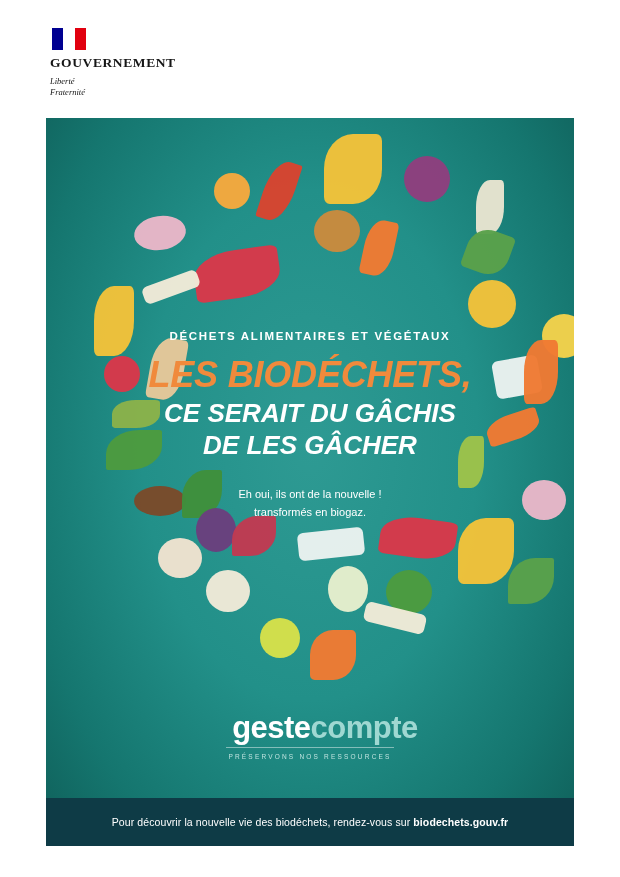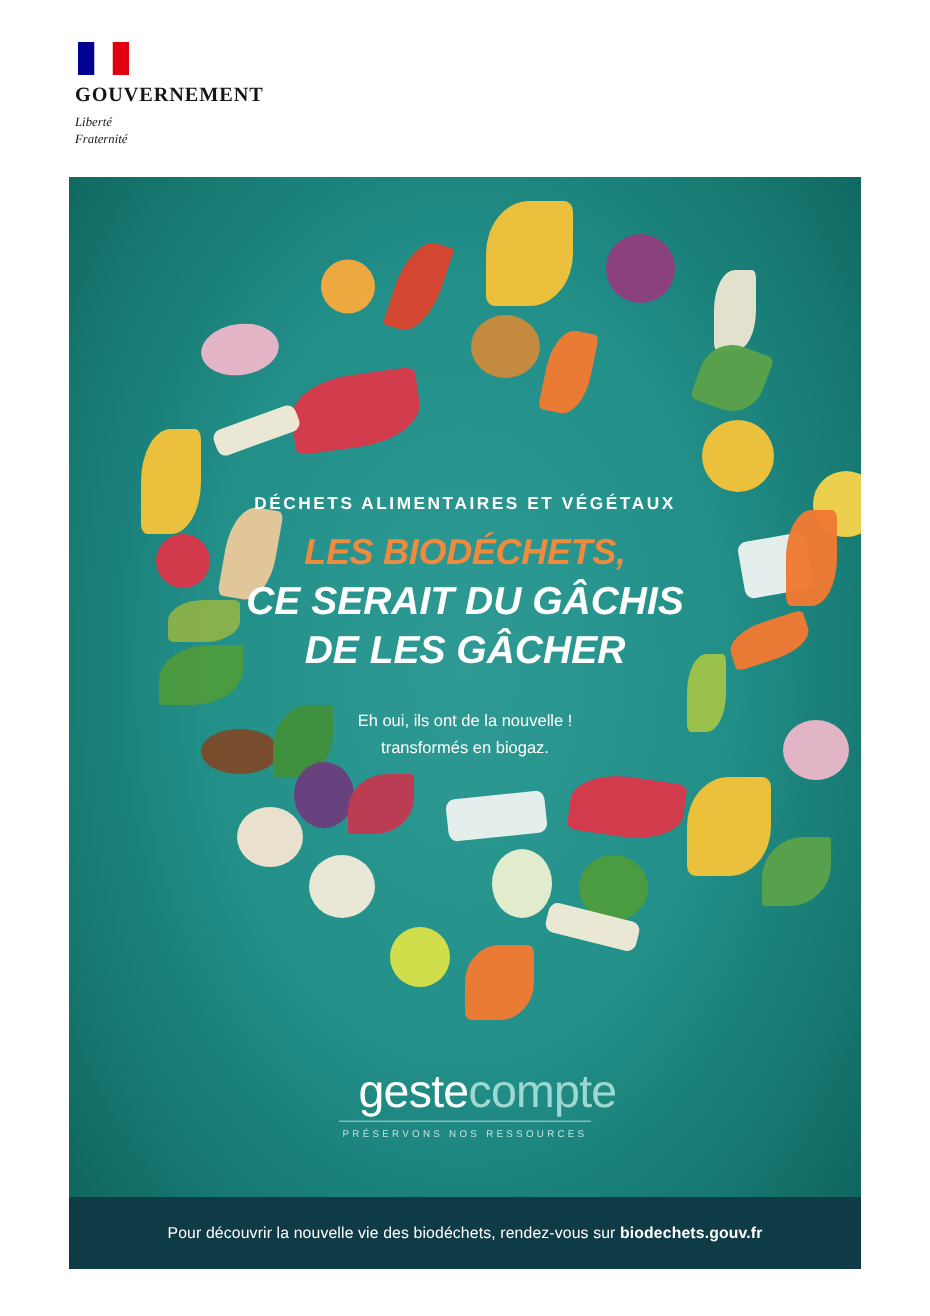--- a/index.html
+++ b/index.html
@@ -98,21 +98,21 @@
   }
   .kicker {
     color: #ffffff;
     font-size: 11.5px;
     font-weight: bold;
     letter-spacing: 1.7px;
     margin-bottom: 14px;
   }
   .headline-1 {
     color: #f08a3c;
-    font-size: 24px;
+    font-size: 36px;
     font-weight: bold;
     font-style: italic;
     letter-spacing: -0.2px;
     line-height: 1.08;
     margin: 0;
   }
   .headline-2 {
     color: #ffffff;
     font-size: 26px;
     font-weight: bold;
@@ -141,21 +141,21 @@
   .logo-l1 {
     color: #ffffff;
     font-size: 31px;
     font-weight: bold;
     line-height: 0.95;
     letter-spacing: -0.5px;
   }
   .logo-l2 {
     color: #ffffff;
     font-size: 31px;
-    font-weight: normal;
+    font-weight: bold;
     line-height: 0.98;
     letter-spacing: -0.5px;
     padding-left: 30px;
   }
   .logo-l2 .dim { color: #9fd8d2; }
   .logo-sub {
     color: #bfe3df;
     font-size: 6.5px;
     letter-spacing: 2.2px;
     margin-top: 5px;

